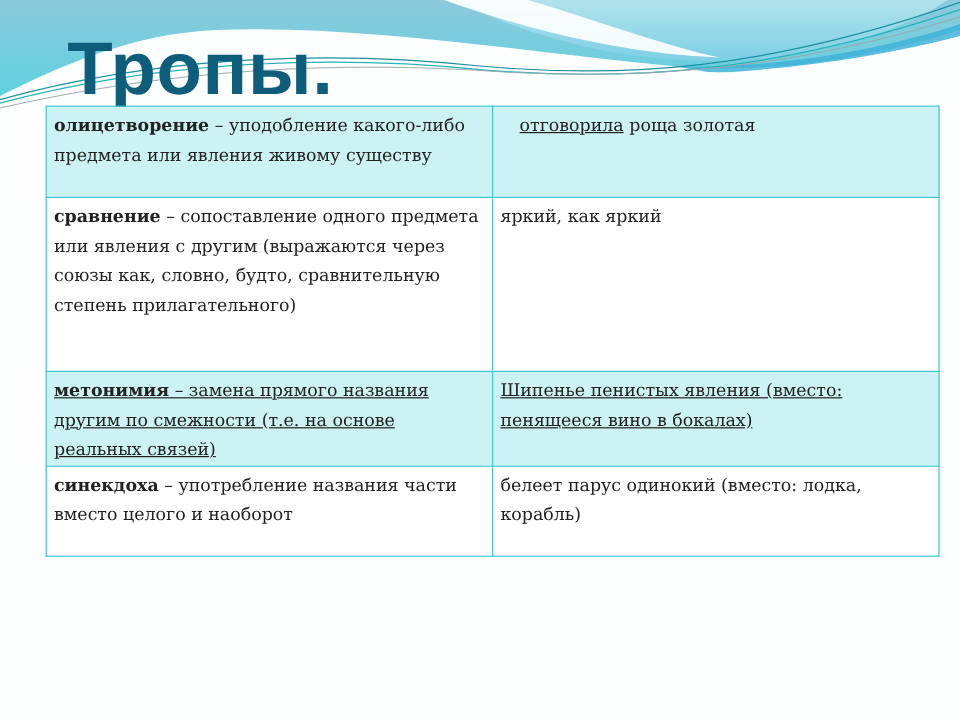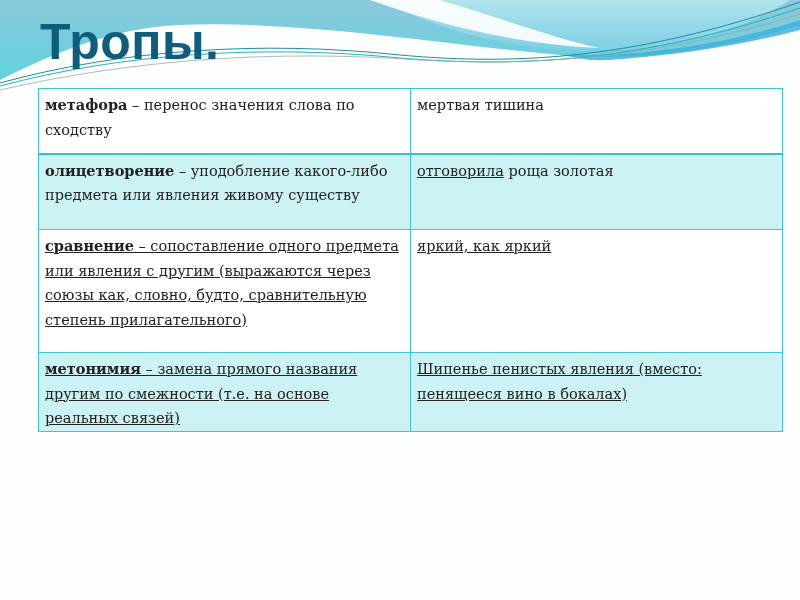--- a/index.html
+++ b/index.html
@@ -21,24 +21,24 @@
       position: absolute;
       left: 0;
       top: 0;
       width: 800px;
       height: 110px;
     }
     .title {
       position: absolute;
       left: 40px;
       top: 10px;
-      margin: 0;
+      margin: 16px;
       font-family: "Liberation Sans", sans-serif;
       font-weight: bold;
-      font-size: 50px;
+      font-size: 62px;
       color: #0e5d7a;
       letter-spacing: 0.5px;
       line-height: 64px;
     }
     .tropes-table {
       position: absolute;
       left: 38px;
       top: 88px;
       width: 744px;
       border-collapse: collapse;
@@ -52,21 +52,21 @@
       vertical-align: top;
       padding: 4px 6px 0 6px;
       line-height: 24.5px;
     }
     .tropes-table col.c1 { width: 372px; }
     .tropes-table col.c2 { width: 372px; }
     .tropes-table tr.odd td { background: #ffffff; }
     .tropes-table tr.even td { background: #cdf2f3; }
     .tropes-table tr.first-row td { border-bottom: 2px solid #3fbcc9; }
     .term { font-weight: bold; }
-    .underlined { text-decoration: underline; }
+    .underlined { text-decoration: underline; margin-left: 16px; }
   </style>
 </head>
 <body>
 
 <div class="slide">
 
   <svg class="swoosh" viewBox="0 0 800 110" preserveAspectRatio="none">
     <defs>
       <linearGradient id="gLeft" x1="0" y1="0" x2="0" y2="1">
         <stop offset="0" stop-color="#8cc9dc"></stop>
@@ -95,32 +95,32 @@
   </svg>
 
   <h1 class="title">Тропы.</h1>
 
   <table class="tropes-table">
     <colgroup>
       <col class="c1">
       <col class="c2">
     </colgroup>
     <tbody>
-      <tr class="odd first-row" style="height:65px;">
-        <td><span class="term">метафора</span><span> – перенос значения слова по сходству</span></td>
-        <td><span>мертвая тишина</span></td>
-      </tr>
       <tr class="even" style="height:76px;">
         <td><span class="term">олицетворение</span><span> – уподобление какого-либо предмета или явления живому существу</span></td>
         <td><span class="underlined">отговорила</span><span> роща золотая</span></td>
       </tr>
-      <tr class="odd" style="height:123px;text-decoration:underline;">
+      <tr class="odd" style="height:145px;">
         <td><span class="term">сравнение</span><span> – сопоставление одного предмета или явления с другим (выражаются через союзы как, словно, будто, сравнительную степень прилагательного)</span></td>
         <td><span>яркий, как яркий</span></td>
       </tr>
       <tr class="even" style="height:75px;text-decoration:underline;">
         <td><span class="term">метонимия</span><span> – замена прямого названия другим по смежности (т.е. на основе реальных связей)</span></td>
         <td><span>Шипенье пенистых явления (вместо: пенящееся вино в бокалах)</span></td>
       </tr>
+      <tr class="odd" style="height:75px;">
+        <td><span class="term">синекдоха</span><span> – употребление названия части вместо целого и наоборот</span></td>
+        <td><span>белеет парус одинокий (вместо: лодка, корабль)</span></td>
+      </tr>
     </tbody>
   </table>
 
 </div>
 
 </body></html>

